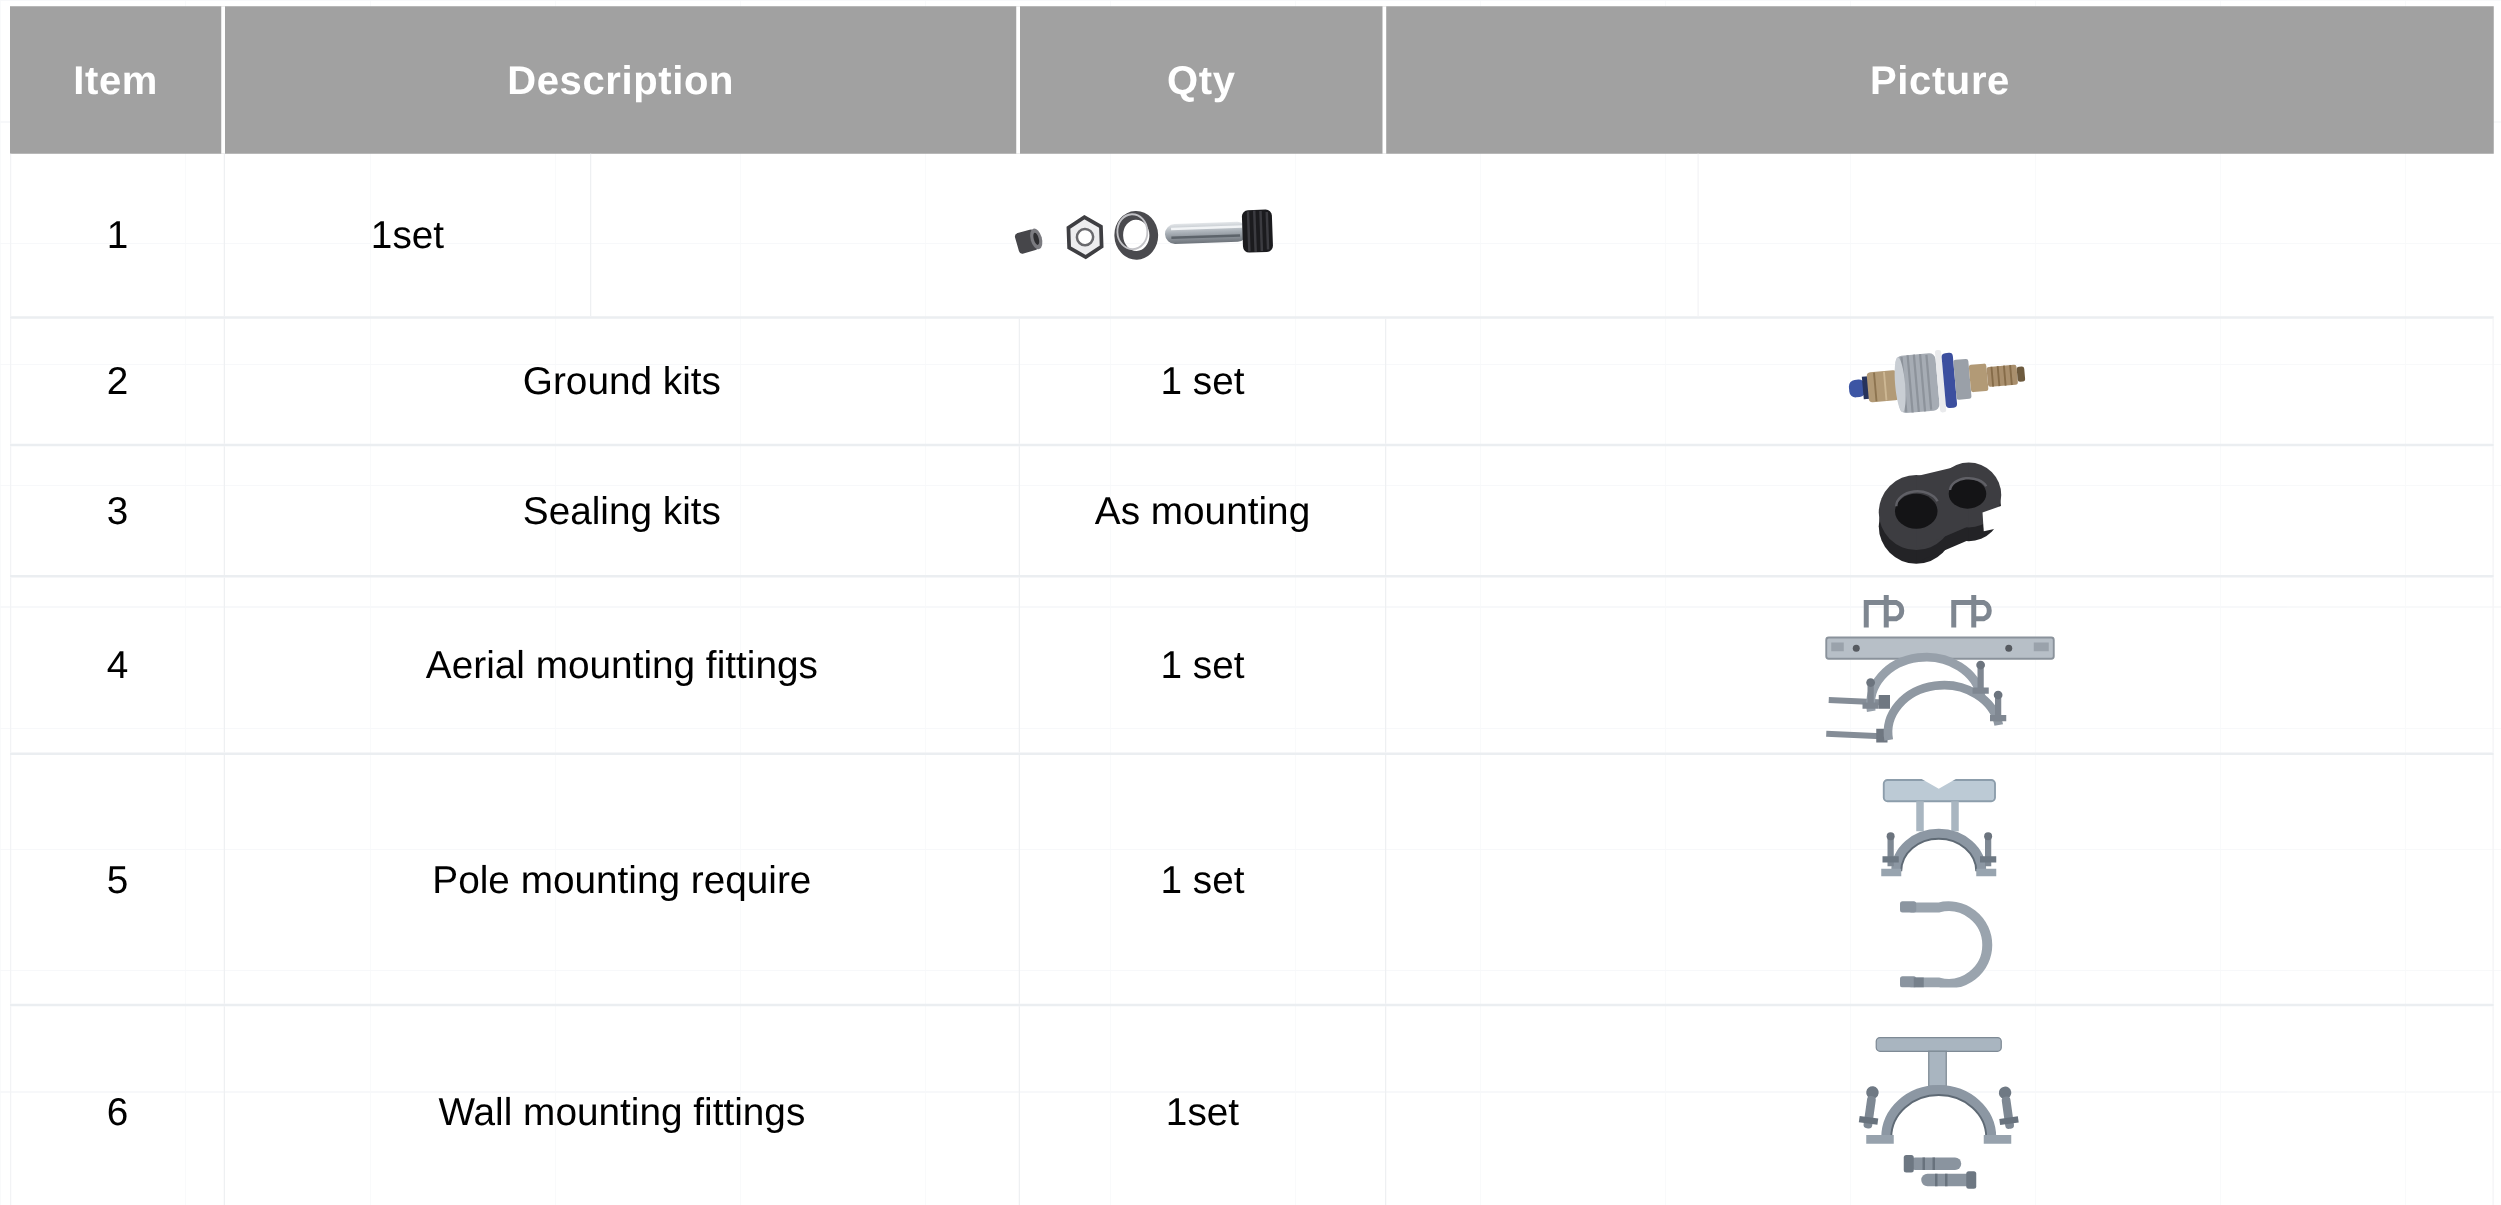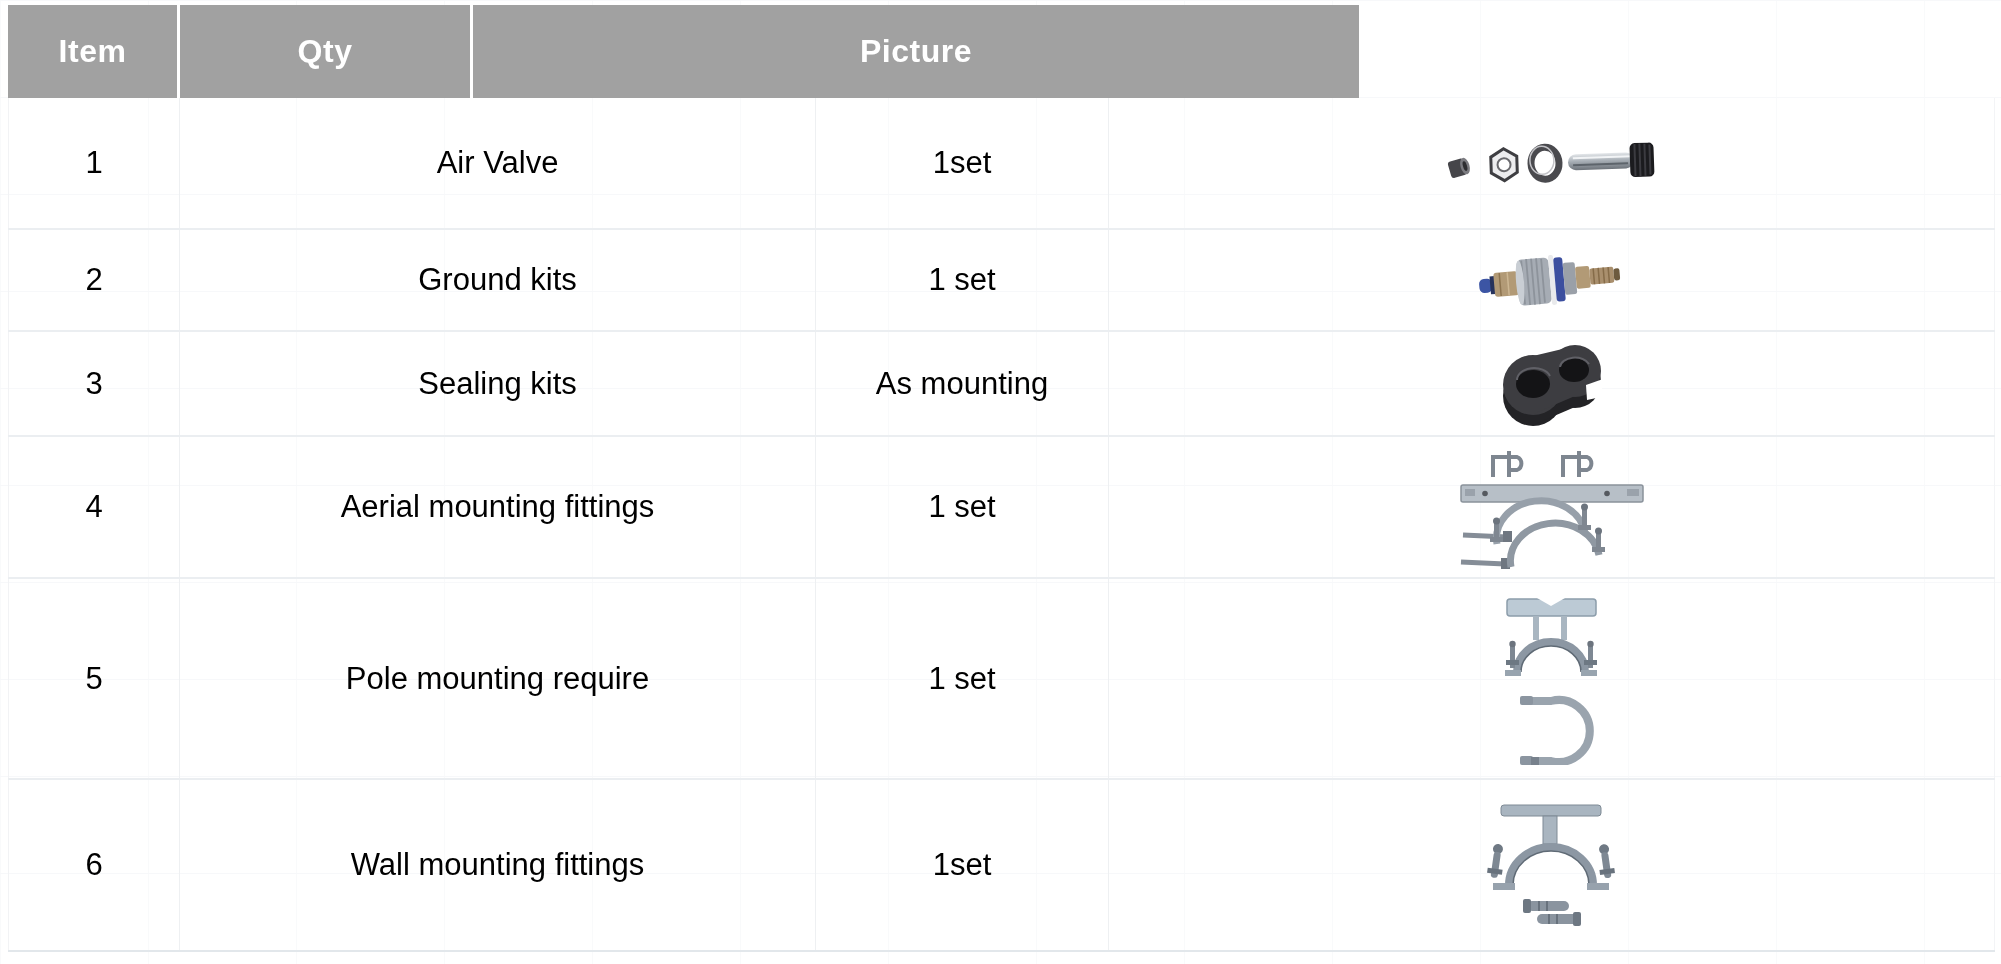--- a/index.html
+++ b/index.html
@@ -4,21 +4,21 @@
 <style>
   html,body{margin:0;padding:0;}
   body{width:2001px;height:964px;overflow:hidden;background:#ffffff;font-family:"Liberation Sans",sans-serif;}
   .page{position:relative;width:2001px;height:964px;background:#ffffff;}
   .grid-bg{position:absolute;inset:0;pointer-events:none;
     background-image:
       repeating-linear-gradient(to bottom,#f2f4f6 0 1px,transparent 1px 97px),
       repeating-linear-gradient(to right,#f5f6f8 0 1px,transparent 1px 148px);
     opacity:.55;}
   .table{position:absolute;left:8px;top:5px;width:1987px;background:transparent;}
-  .thead{display:flex;height:93px;border-radius:15px;}
+  .thead{display:flex;height:118px;border-radius:15px;}
   .th{box-sizing:border-box;background:#a1a1a1;color:#ffffff;font-weight:bold;font-size:32px;
       display:flex;align-items:center;justify-content:center;letter-spacing:.5px;}
   .th:not(:last-child){border-right:3px solid #ffffff;}
   .row{display:flex;box-sizing:border-box;border-bottom:2px solid #ebeef1;}
   .row:last-child{border-bottom:2px solid #e2e7eb;}
   .cell{box-sizing:border-box;display:flex;align-items:center;justify-content:center;
         font-size:31px;color:#000000;text-align:center;}
   .cell:not(:last-child){border-right:1px solid #eef0f2;}
   .c-item{width:172px;border-left:1px solid #f2f3f5;}
   .c-desc{width:636px;}
@@ -32,27 +32,27 @@
 </head>
 <body>
 
 <div class="page">
   <div class="grid-bg"></div>
 
   <div class="table">
 
     <div class="thead">
       <div class="th h-item">Item</div>
+      <div class="th h-desc">Description</div>
       <div class="th h-qty">Qty</div>
       <div class="th h-pic">Picture</div>
     </div>
 
     <div class="row r1">
       <div class="cell c-item">1</div>
-      <div class="cell c-desc">Air Valve</div>
       <div class="cell c-qty">1set</div>
       <div class="cell c-pic pic-box">
         <svg width="222" height="58" viewBox="0 0 222 58">
           <defs>
             <linearGradient id="avShaft" x1="0" y1="0" x2="0" y2="1">
               <stop offset="0" stop-color="#e4e7ea"></stop>
                 <stop offset=".45" stop-color="#a9b0b7"></stop>
                 <stop offset="1" stop-color="#6e747b"></stop>
             </linearGradient>
           </defs>

